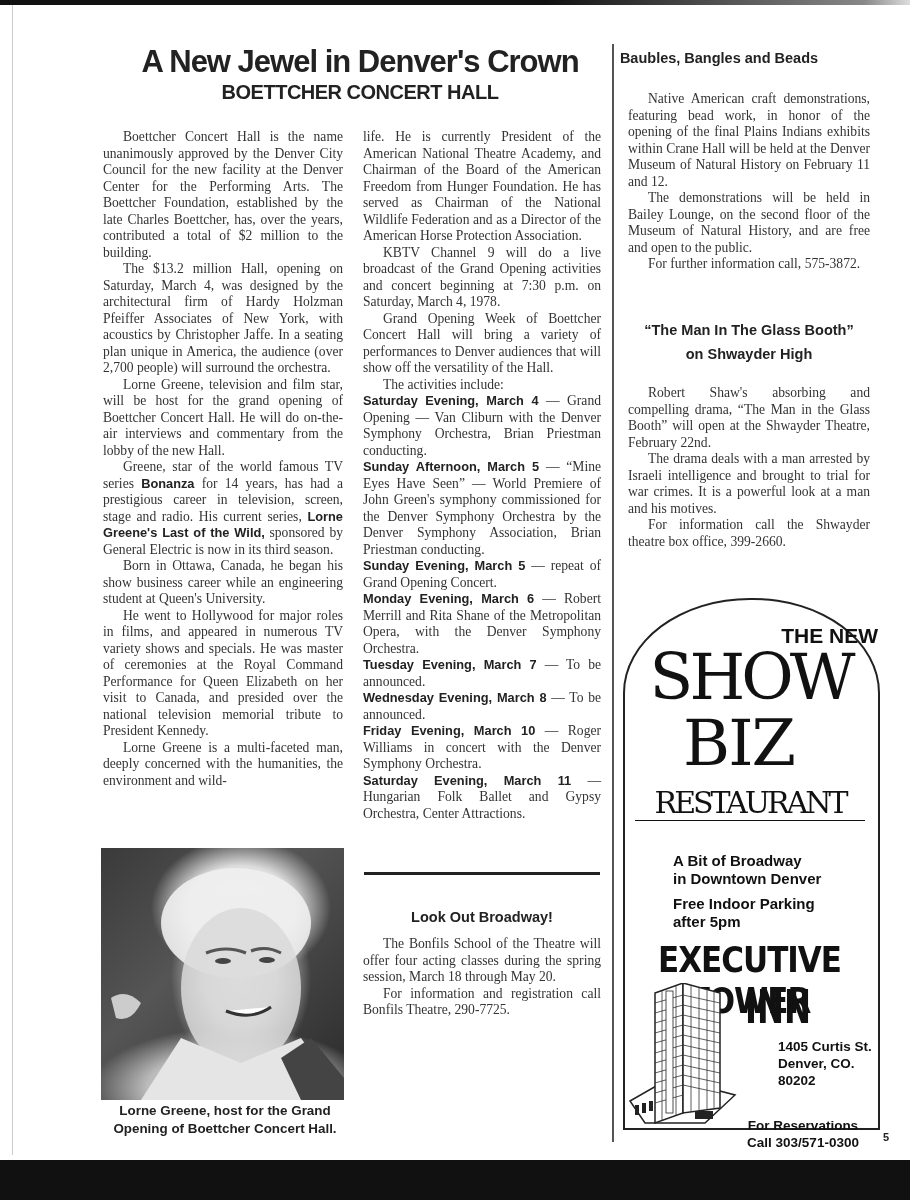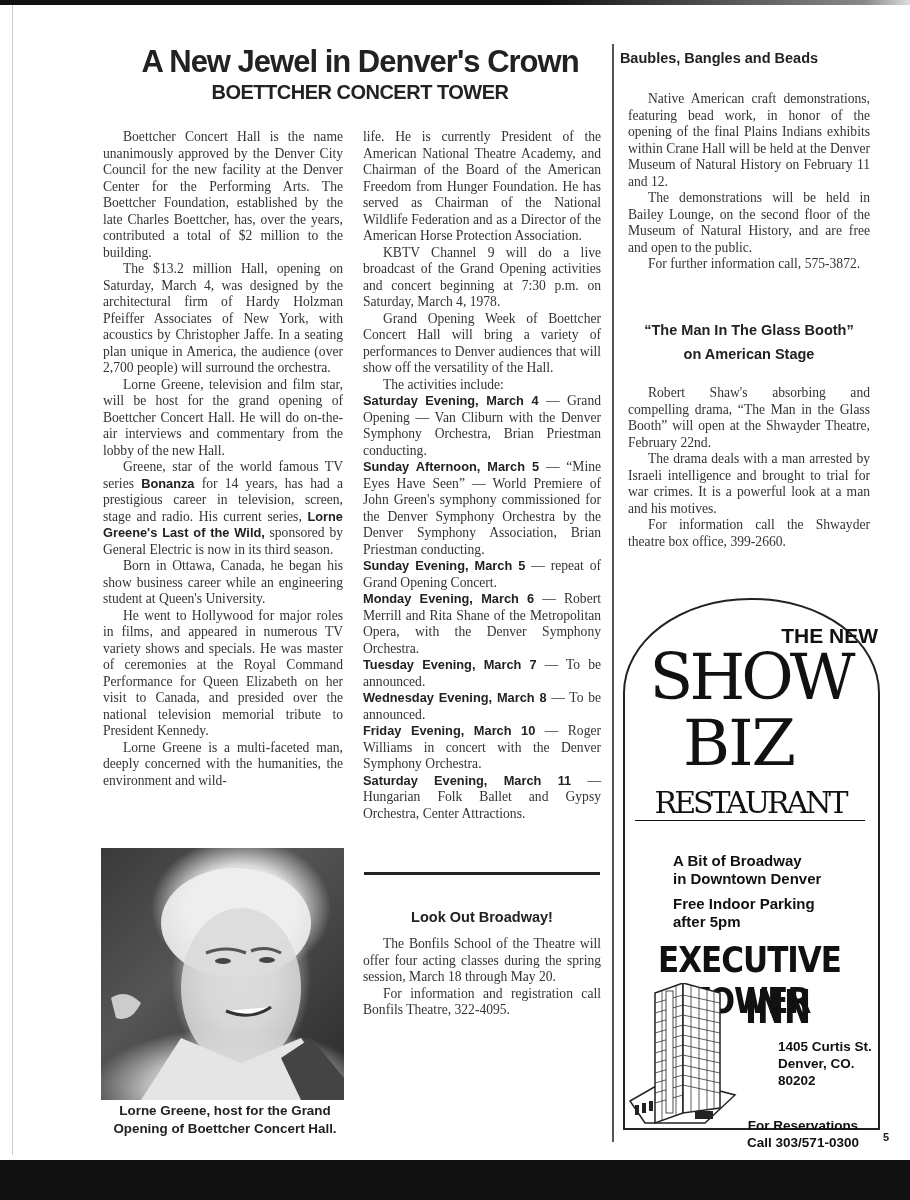--- a/index.html
+++ b/index.html
@@ -78,21 +78,21 @@
     font-weight: bold; font-size: 11px; color: #222; }
 </style>
 </head>
 <body>
 
 <div class="topbar"></div>
 <div class="leftedge"></div>
 
 <div class="headline">
   <h1>A New Jewel in Denver's Crown</h1>
-  <h2>BOETTCHER CONCERT TOWER</h2>
+  <h2>BOETTCHER CONCERT HALL</h2>
 </div>
 
 <div class="col c1">
   <p>Boettcher Concert Hall is the name unanimously approved by the Denver City Council for the new facility at the Denver Center for the Performing Arts. The Boettcher Foundation, established by the late Charles Boettcher, has, over the years, contributed a total of $2 million to the building.</p>
   <p>The $13.2 million Hall, opening on Saturday, March 4, was designed by the architectural firm of Hardy Holzman Pfeiffer Associates of New York, with acoustics by Christopher Jaffe. In a seating plan unique in America, the audience (over 2,700 people) will surround the orchestra.</p>
   <p>Lorne Greene, television and film star, will be host for the grand opening of Boettcher Concert Hall. He will do on-the-air interviews and commentary from the lobby of the new Hall.</p>
   <p><span>Greene, star of the world famous TV series </span><b>Bonanza</b><span> for 14 years, has had a prestigious career in television, screen, stage and radio. His current series, </span><b>Lorne Greene's Last of the Wild,</b><span> sponsored by General Electric is now in its third season.</span></p>
   <p>Born in Ottawa, Canada, he began his show business career while an engineering student at Queen's University.</p>
   <p>He went to Hollywood for major roles in films, and appeared in numerous TV variety shows and specials. He was master of ceremonies at the Royal Command Performance for Queen Elizabeth on her visit to Canada, and presided over the national television memorial tribute to President Kennedy.</p>
   <p>Lorne Greene is a multi-faceted man, deeply concerned with the humanities, the environment and wild-</p>
@@ -127,35 +127,35 @@
   <p class="noind"><b>Wednesday Evening, March 8</b><span> — To be announced.</span></p>
   <p class="noind"><b>Friday Evening, March 10</b><span> — Roger Williams in concert with the Denver Symphony Orchestra.</span></p>
   <p class="noind"><b>Saturday Evening, March 11</b><span> — Hungarian Folk Ballet and Gypsy Orchestra, Center Attractions.</span></p>
 </div>
 
 <div class="hrule"></div>
 
 <div class="sec-title" style="left:363px; top:905px; width:238px;">Look Out Broadway!</div>
 <div class="col" style="left:363px; top:936px; width:238px;">
   <p>The Bonfils School of the Theatre will offer four acting classes during the spring session, March 18 through May 20.</p>
-  <p>For information and registration call Bonfils Theatre, 322-4095.</p>
+  <p>For information and registration call Bonfils Theatre, 290-7725.</p>
 </div>
 
 <div class="vrule"></div>
 
 <div class="sec-title" style="left:598px; top:46px; width:242px;">Baubles, Bangles and Beads</div>
 <div class="col c3">
   <p>Native American craft demonstrations, featuring bead work, in honor of the opening of the final Plains Indians exhibits within Crane Hall will be held at the Denver Museum of Natural History on February 11 and 12.</p>
   <p>The demonstrations will be held in Bailey Lounge, on the second floor of the Museum of Natural History, and are free and open to the public.</p>
   <p>For further information call, 575-3872.</p>
 </div>
 
 <div class="sec-title" style="left:628px; top:318px; width:242px;">
   <div>“The Man In The Glass Booth”</div>
-  <div>on American Stage</div>
+  <div>on Shwayder High</div>
 </div>
 <div class="col" style="left:628px; top:385px; width:242px;">
   <p>Robert Shaw's absorbing and compelling drama, “The Man in the Glass Booth” will open at the Shwayder Theatre, February 22nd.</p>
   <p>The drama deals with a man arrested by Israeli intelligence and brought to trial for war crimes. It is a powerful look at a man and his motives.</p>
   <p>For information call the Shwayder theatre box office, 399-2660.</p>
 </div>
 
 <div class="ad">
   <div class="ad-frame"></div>
   <div class="thenew">THE NEW</div>

